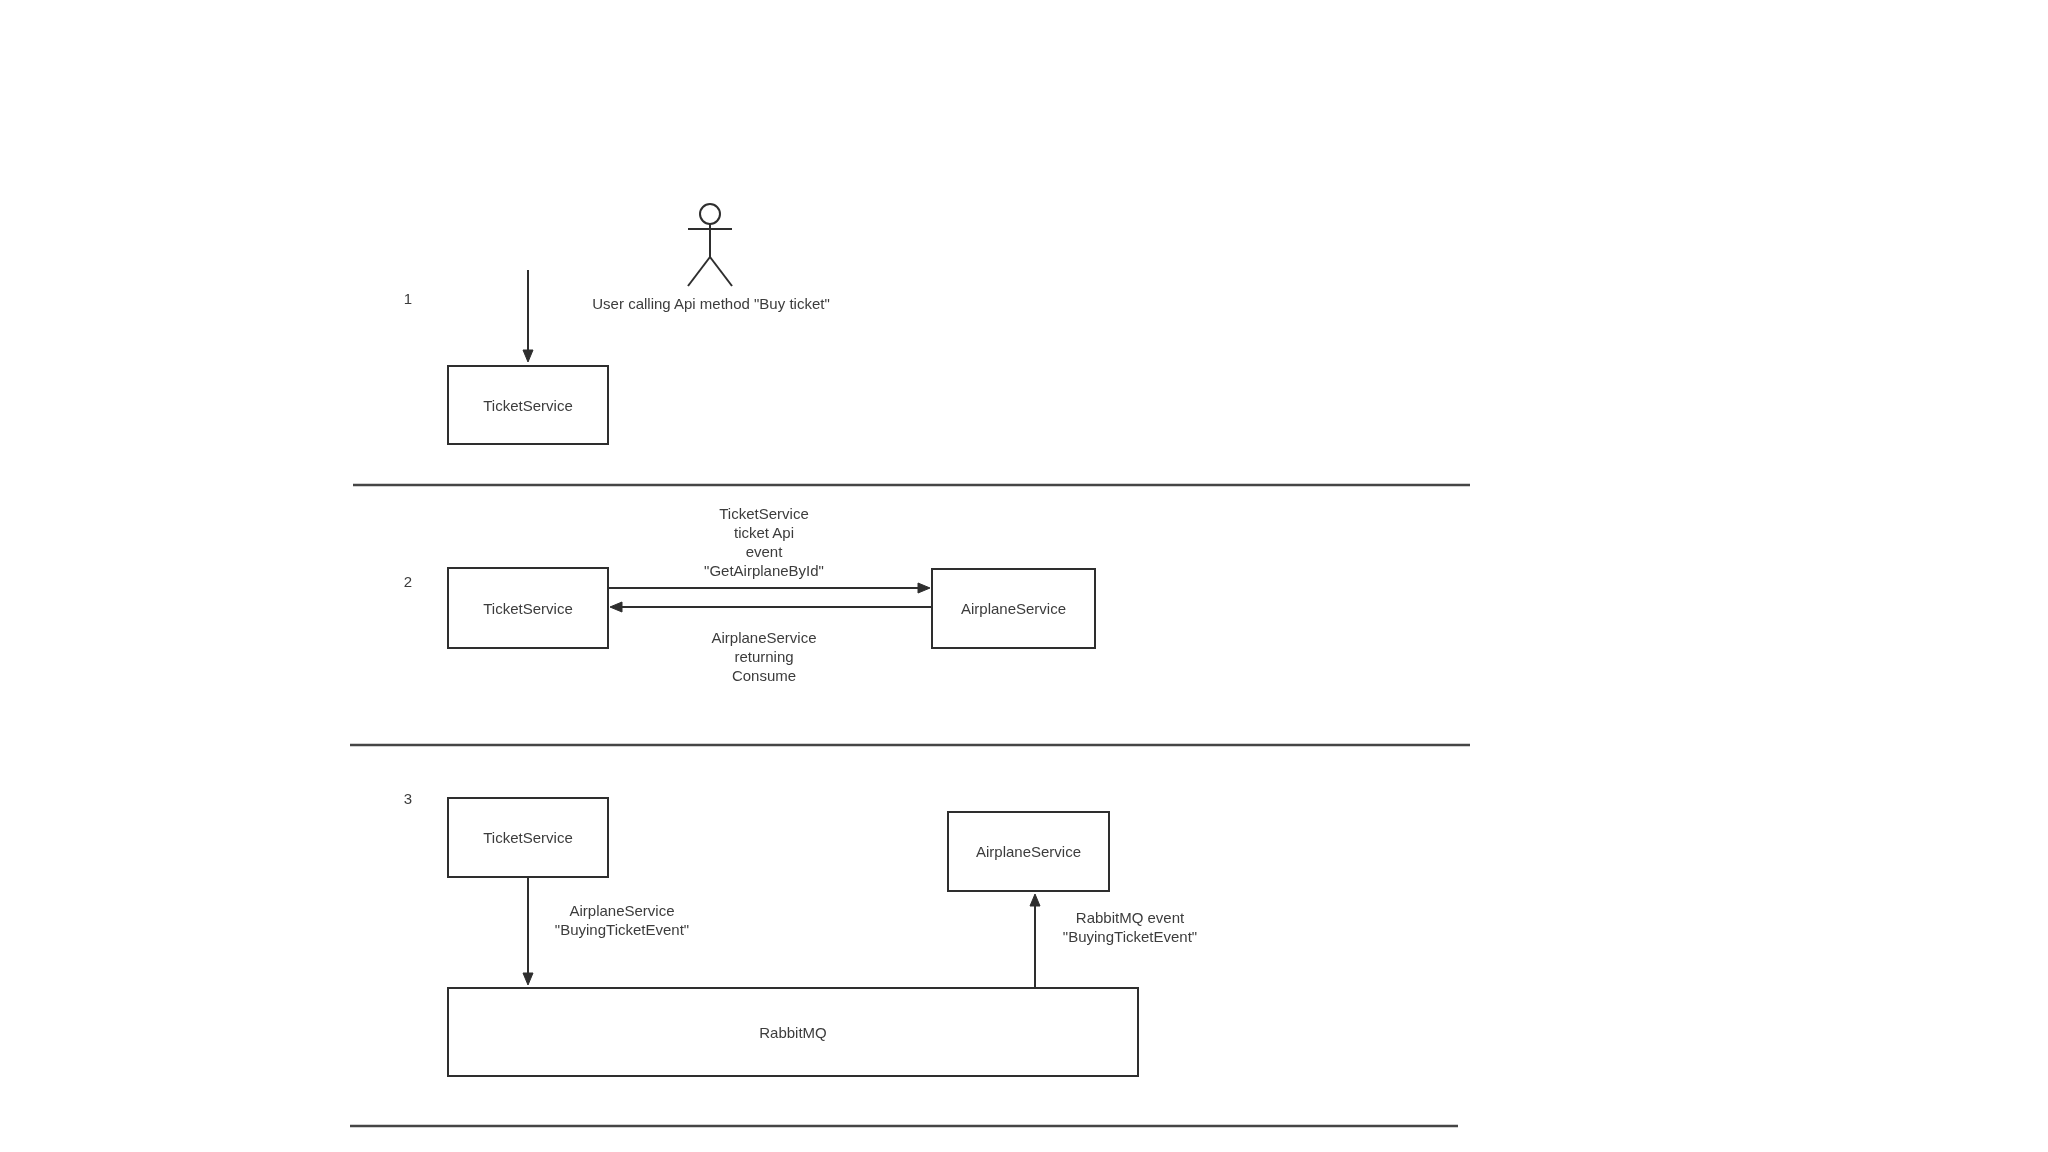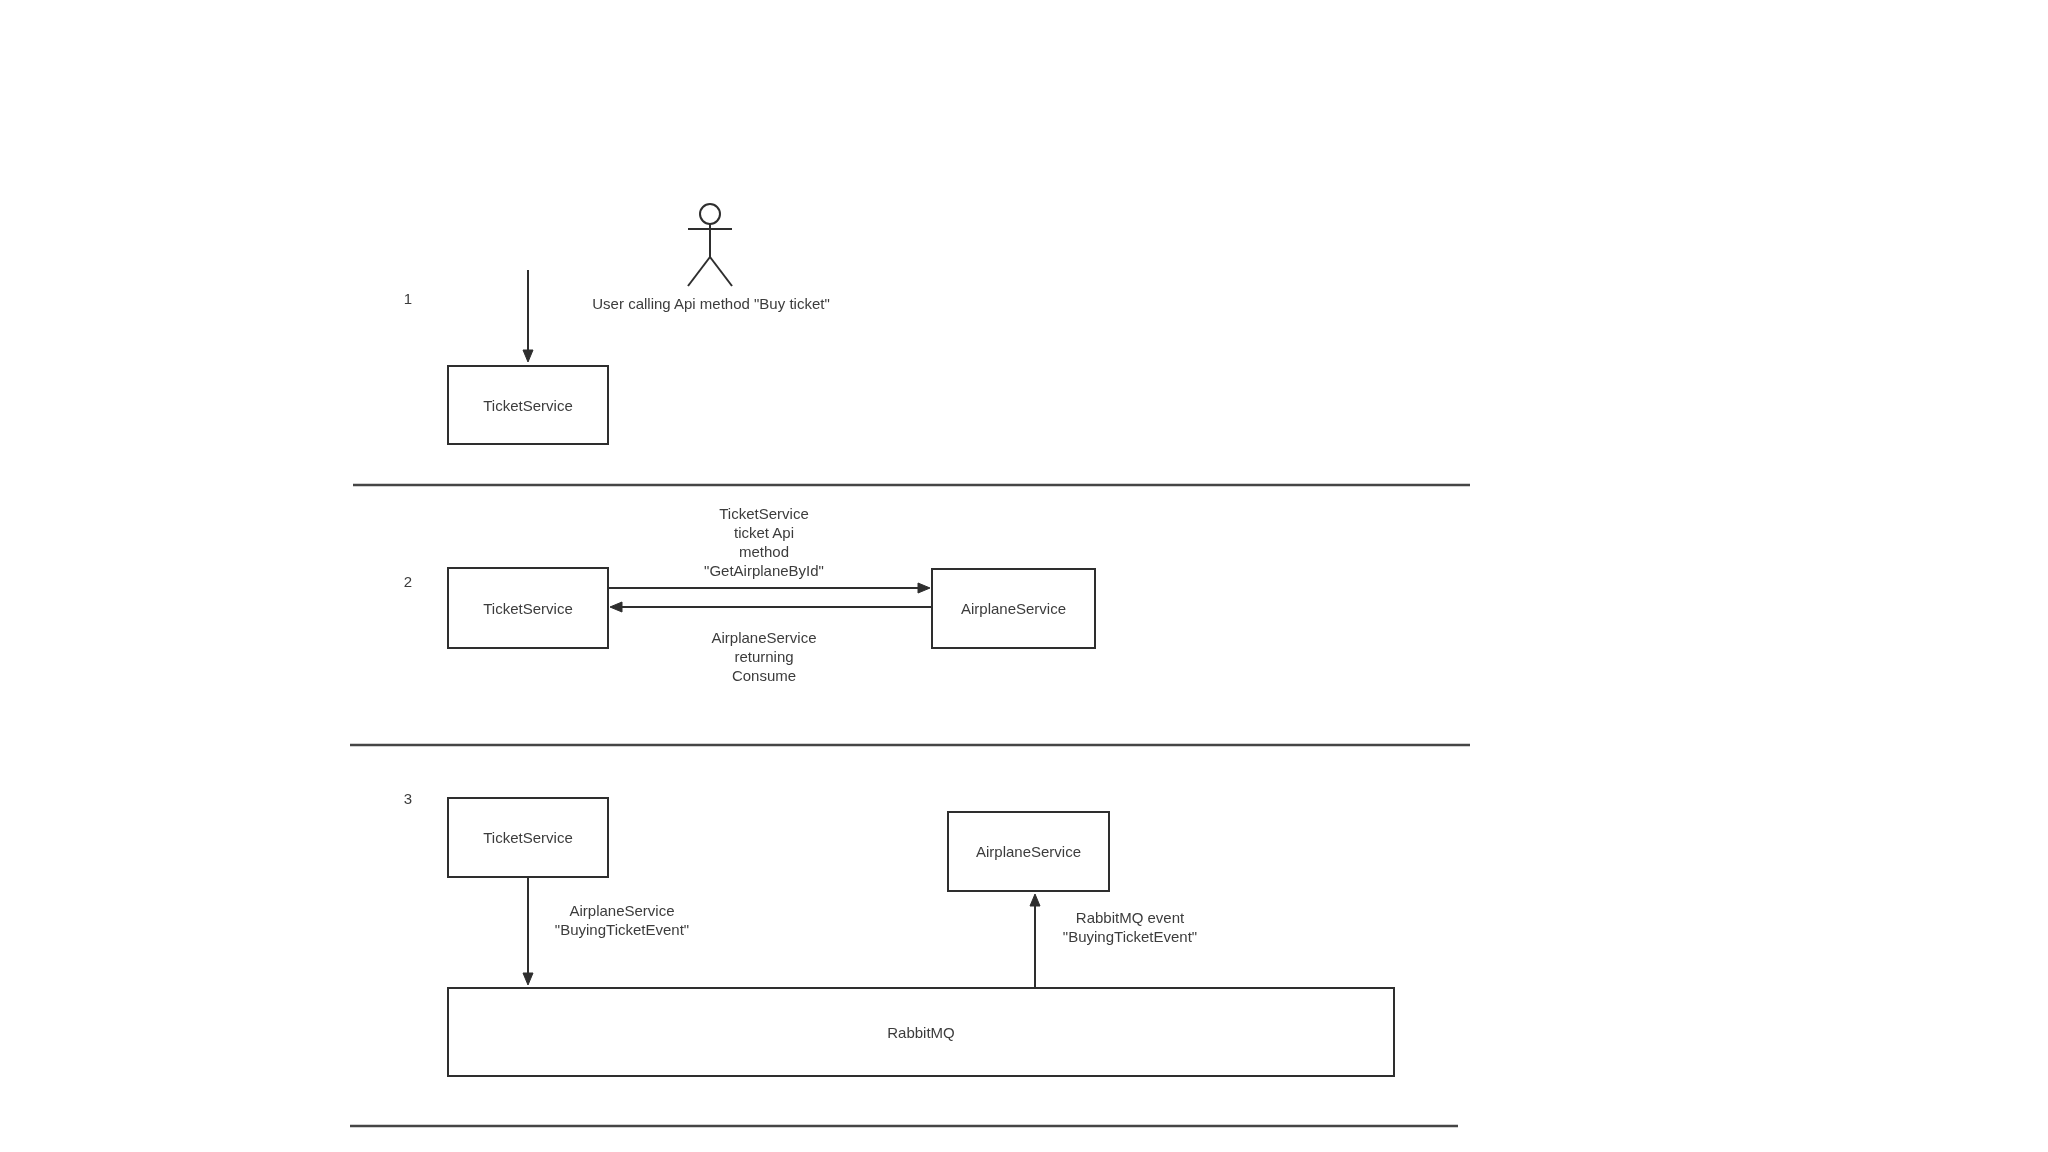--- a/index.html
+++ b/index.html
@@ -95,35 +95,35 @@
   <span class="num" style="left:408px; top:298px">1</span>
   <div class="box" style="left:447px; top:365px; width:162px; height:80px">TicketService</div>
   <div class="note" style="left:711px; top:303px">User calling Api method "Buy ticket"</div>
 
   <span class="num" style="left:408px; top:581px">2</span>
   <div class="box" style="left:447px; top:567px; width:162px; height:82px">TicketService</div>
   <div class="box" style="left:931px; top:568px; width:165px; height:81px">AirplaneService</div>
   <div class="note-block" style="left:764px; top:504px">
     <div>TicketService</div>
     <div>ticket Api</div>
-    <div>method</div>
+    <div>event</div>
     <div>"GetAirplaneById"</div>
   </div>
   <div class="note-block" style="left:764px; top:628px">
     <div>AirplaneService</div>
     <div>returning</div>
     <div>Consume</div>
   </div>
 
   <span class="num" style="left:408px; top:798px">3</span>
   <div class="box" style="left:447px; top:797px; width:162px; height:81px">TicketService</div>
   <div class="box" style="left:947px; top:811px; width:163px; height:81px">AirplaneService</div>
   <div class="note-block" style="left:622px; top:901px">
     <div>AirplaneService</div>
     <div>"BuyingTicketEvent"</div>
   </div>
   <div class="note-block" style="left:1130px; top:908px">
     <div>RabbitMQ event</div>
     <div>"BuyingTicketEvent"</div>
   </div>
-  <div class="box" style="left:447px; top:987px; width:948px; height:90px">RabbitMQ</div>
+  <div class="box" style="left:447px; top:987px; width:692px; height:90px">RabbitMQ</div>
 
 </div>
 
 </body></html>

